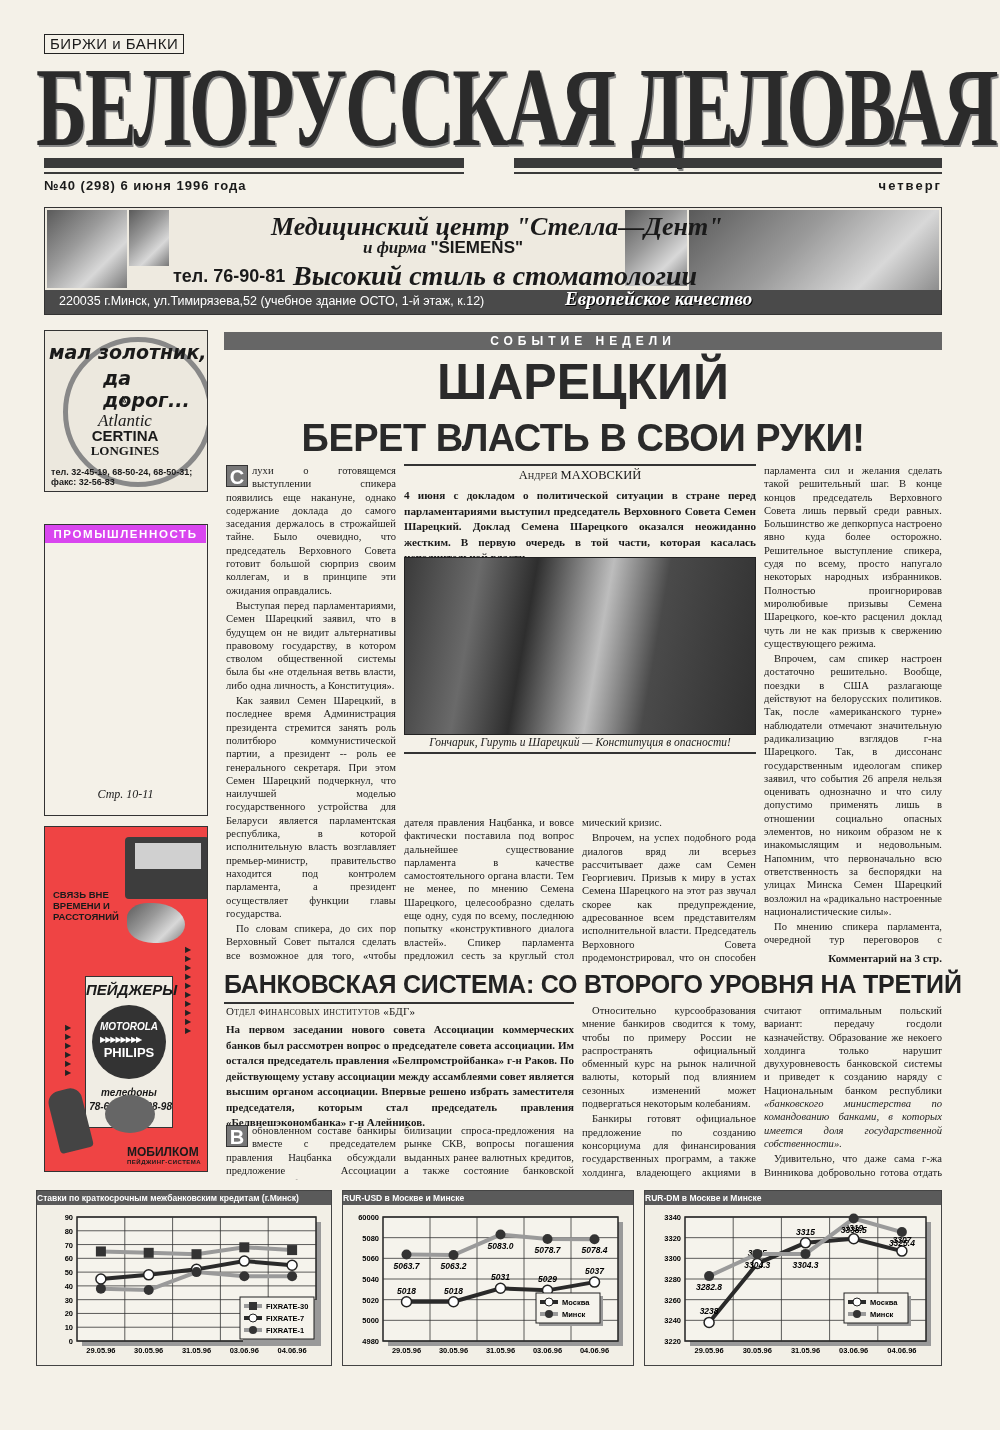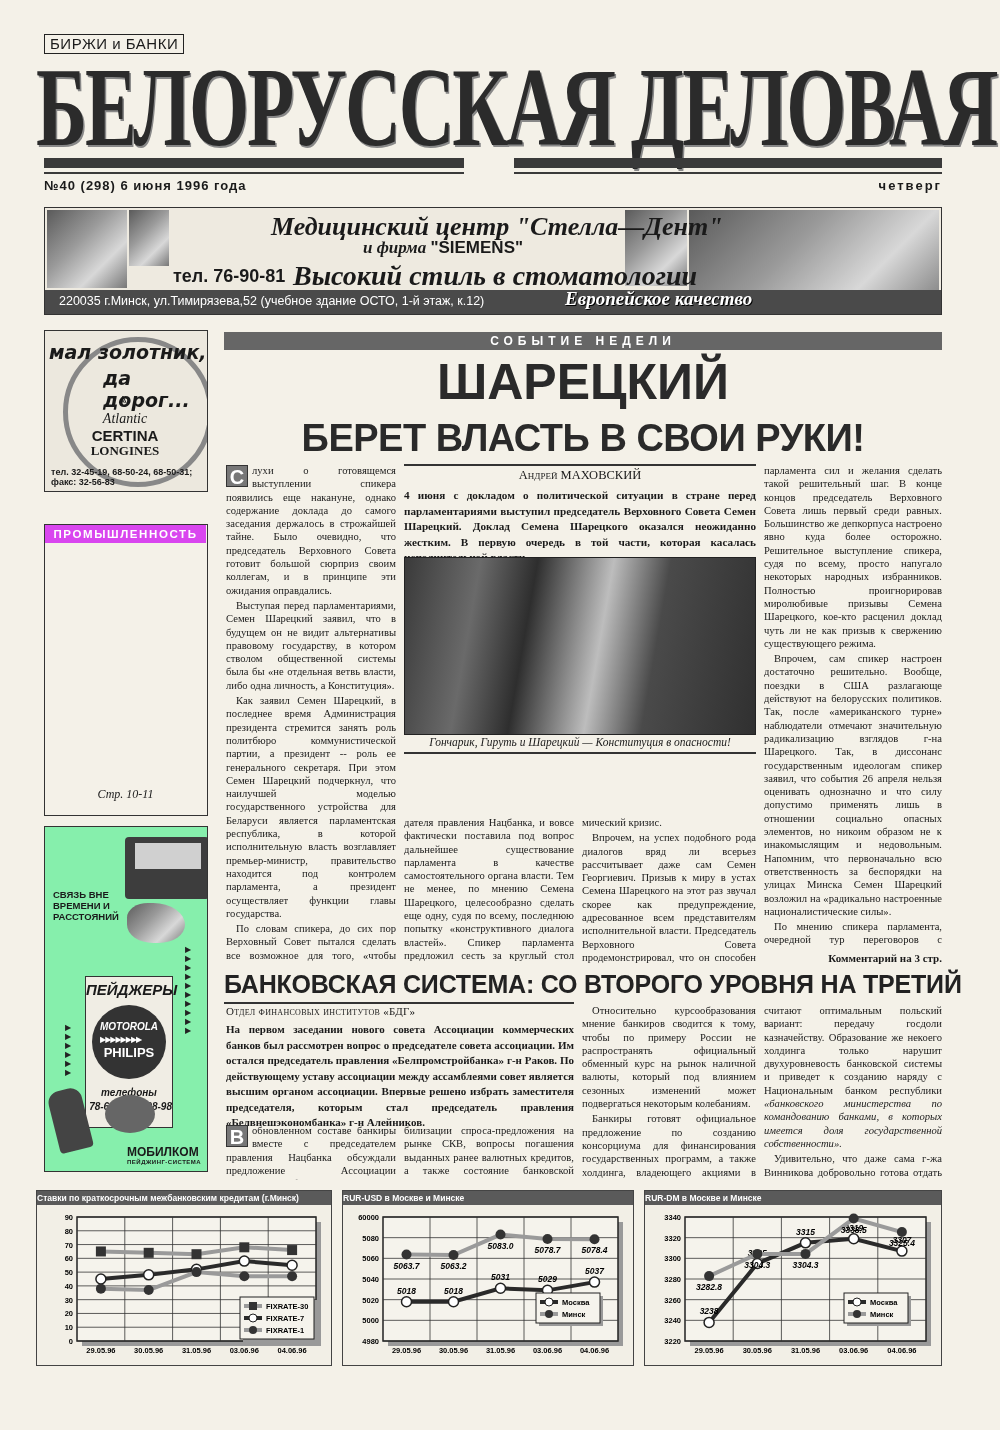--- a/index.html
+++ b/index.html
@@ -25,33 +25,33 @@
   .ad-slogan { left: 248px; top: 52px; font-family: "Liberation Serif", serif; font-style: italic; font-weight: bold; font-size: 28px; white-space: nowrap; }
   .ad-bar { left: 0; top: 82px; width: 896px; height: 24px; background: #4a4a4a; }
   .ad-addr { left: 14px; top: 86px; color: #fff; font-family: "Liberation Sans", sans-serif; font-size: 12.5px; white-space: nowrap; }
   .ad-euro { left: 520px; top: 80px; color: #fff; font-family: "Liberation Serif", serif; font-style: italic; font-weight: bold; font-size: 19px; text-shadow: 1px 1px 0 #000; white-space: nowrap; }
 
   
   .watch-ad { left: 44px; top: 330px; width: 164px; height: 162px; border: 1.5px solid #333; background: #ece8de; overflow: hidden; }
   .watch-ring { left: 18px; top: 6px; width: 150px; height: 150px; border-radius: 50%; border: 5px solid #888; }
   .watch-t1 { left: 4px; top: 10px; font-family: "DejaVu Sans", sans-serif; font-style: italic; font-weight: bold; font-size: 19px; }
   .watch-t2 { left: 58px; top: 36px; font-family: "DejaVu Sans", sans-serif; font-style: italic; font-weight: bold; font-size: 19px; }
-  .watch-b1 { left: 0; width: 160px; text-align: center; top: 80px; font-family: "Liberation Serif", serif; font-style: italic; font-size: 14px; }
+  .watch-b1 { left: 0; width: 160px; text-align: center; top: 80px; font-family: "Liberation Serif", serif; font-style: italic; font-size: 17px; }
   .watch-b2 { left: 0; width: 160px; text-align: center; top: 96px; font-family: "Liberation Sans", sans-serif; font-weight: bold; font-size: 15px; }
   .watch-b3 { left: 0; width: 160px; text-align: center; top: 112px; font-family: "Liberation Serif", serif; font-weight: bold; font-size: 13px; }
   .watch-tel { left: 6px; top: 136px; font-family: "Liberation Sans", sans-serif; font-weight: bold; font-size: 9px; line-height: 10px; }
 
   
   .ind-box { left: 44px; top: 524px; width: 164px; height: 292px; border: 1.5px solid #333; }
   .ind-head { left: 0; top: 0; width: 161px; height: 18px; background: #d946ef; color: #fff; font-family: "Liberation Sans", sans-serif; font-size: 11.5px; font-weight: bold; letter-spacing: 1.6px; text-align: center; line-height: 18px; }
   .ind-title { left: 0; top: 32px; width: 161px; text-align: center; font-family: "Liberation Sans", sans-serif; font-weight: bold; font-size: 17.5px; line-height: 30.5px; }
   .ind-page { left: 0; top: 262px; width: 161px; text-align: center; font-style: italic; font-size: 12px; }
 
   
-  .pager-ad { left: 44px; top: 826px; width: 164px; height: 346px; border: 1.5px solid #333; background: #86efac; overflow: hidden; }
+  .pager-ad { left: 44px; top: 826px; width: 164px; height: 346px; border: 1.5px solid #333; background: #ef4444; overflow: hidden; }
   .pager-dev { left: 80px; top: 10px; width: 84px; height: 62px; background: #3d3d3d; border-radius: 4px; }
   .pager-screen { left: 90px; top: 16px; width: 66px; height: 26px; background: #d0d0d0; }
   .pager-svyaz { left: 8px; top: 62px; font-family: "Liberation Sans", sans-serif; font-weight: bold; font-size: 9.5px; line-height: 11px; }
   .pager-box { left: 40px; top: 118px; width: 88px; height: 152px; border: 1.5px solid #333; background: #f0ede4; margin-top: 31px; }
   .pager-h { left: 0; width: 86px; top: 4px; text-align: center; font-family: "Liberation Sans", sans-serif; font-weight: bold; font-style: italic; font-size: 15px; }
   .pager-circle { left: 6px; top: 28px; width: 74px; height: 74px; border-radius: 50%; background: #333; }
   .pager-m { left: 0; width: 86px; text-align: center; top: 44px; color: #fff; font-family: "Liberation Sans", sans-serif; font-weight: bold; font-style: italic; font-size: 10px; }
   .pager-p { left: 0; width: 86px; text-align: center; top: 68px; color: #fff; font-family: "Liberation Sans", sans-serif; font-weight: bold; font-size: 13px; }
   .pager-tl { left: 0; width: 86px; text-align: center; top: 110px; font-family: "Liberation Sans", sans-serif; font-weight: bold; font-style: italic; font-size: 10px; }
   .pager-tn { left: 0; width: 86px; text-align: right; top: 124px; font-family: "Liberation Sans", sans-serif; font-weight: bold; font-size: 10px; font-style: italic; }

